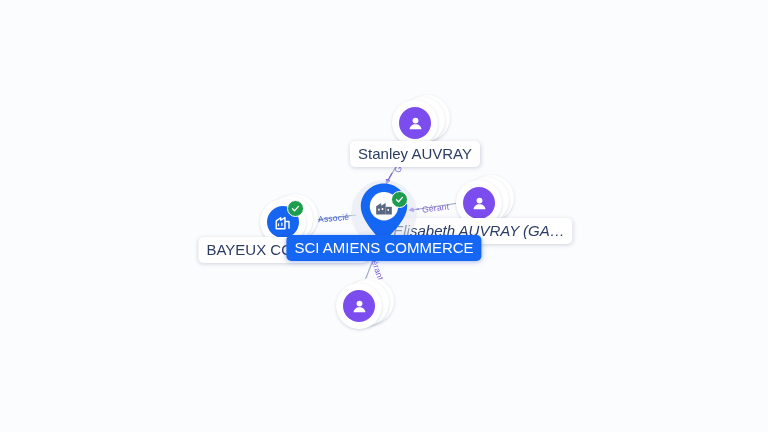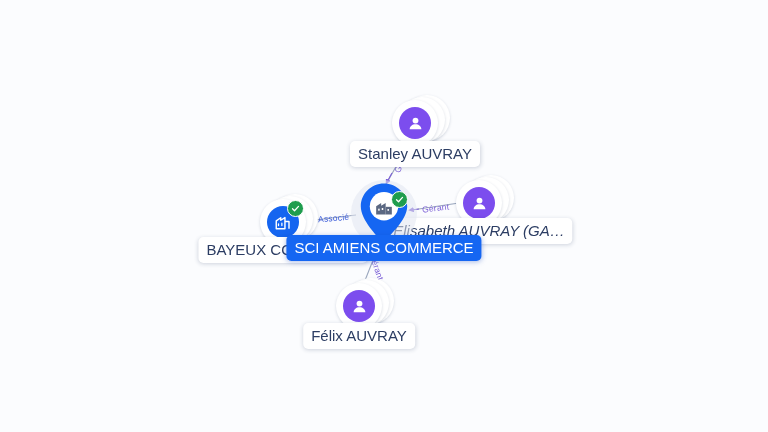--- a/index.html
+++ b/index.html
@@ -236,21 +236,20 @@
       <div class="card c1">
         <div class="avatar-circle person">
           <svg width="19" height="19" viewBox="0 0 24 24">
             <circle cx="12" cy="8.3" r="3.7" fill="#ffffff"></circle>
             <path d="M4.6 19.4c0-4.1 3.3-6.6 7.4-6.6s7.4 2.5 7.4 6.6z" fill="#ffffff"></path>
           </svg>
         </div>
       </div>
     </div>
   </div>
-  <div class="node-label" style="left:359px; top:323px;">Félix AUVRAY</div>
 
   <div class="node" style="left:283px; top:222px;">
     <div class="stack">
       <div class="card c3"></div>
       <div class="card c2"></div>
       <div class="card c1">
         <div class="avatar-circle company">
           <svg width="18" height="18" viewBox="0 0 24 24">
             <path d="M3 21V10.5l6-4.2v3.4l5.6-3.6V21z" fill="none" stroke="#ffffff" stroke-width="1.9" stroke-linejoin="round"></path>
             <path d="M14.6 11.3H20V21" fill="none" stroke="#ffffff" stroke-width="1.9" stroke-linejoin="round"></path>

